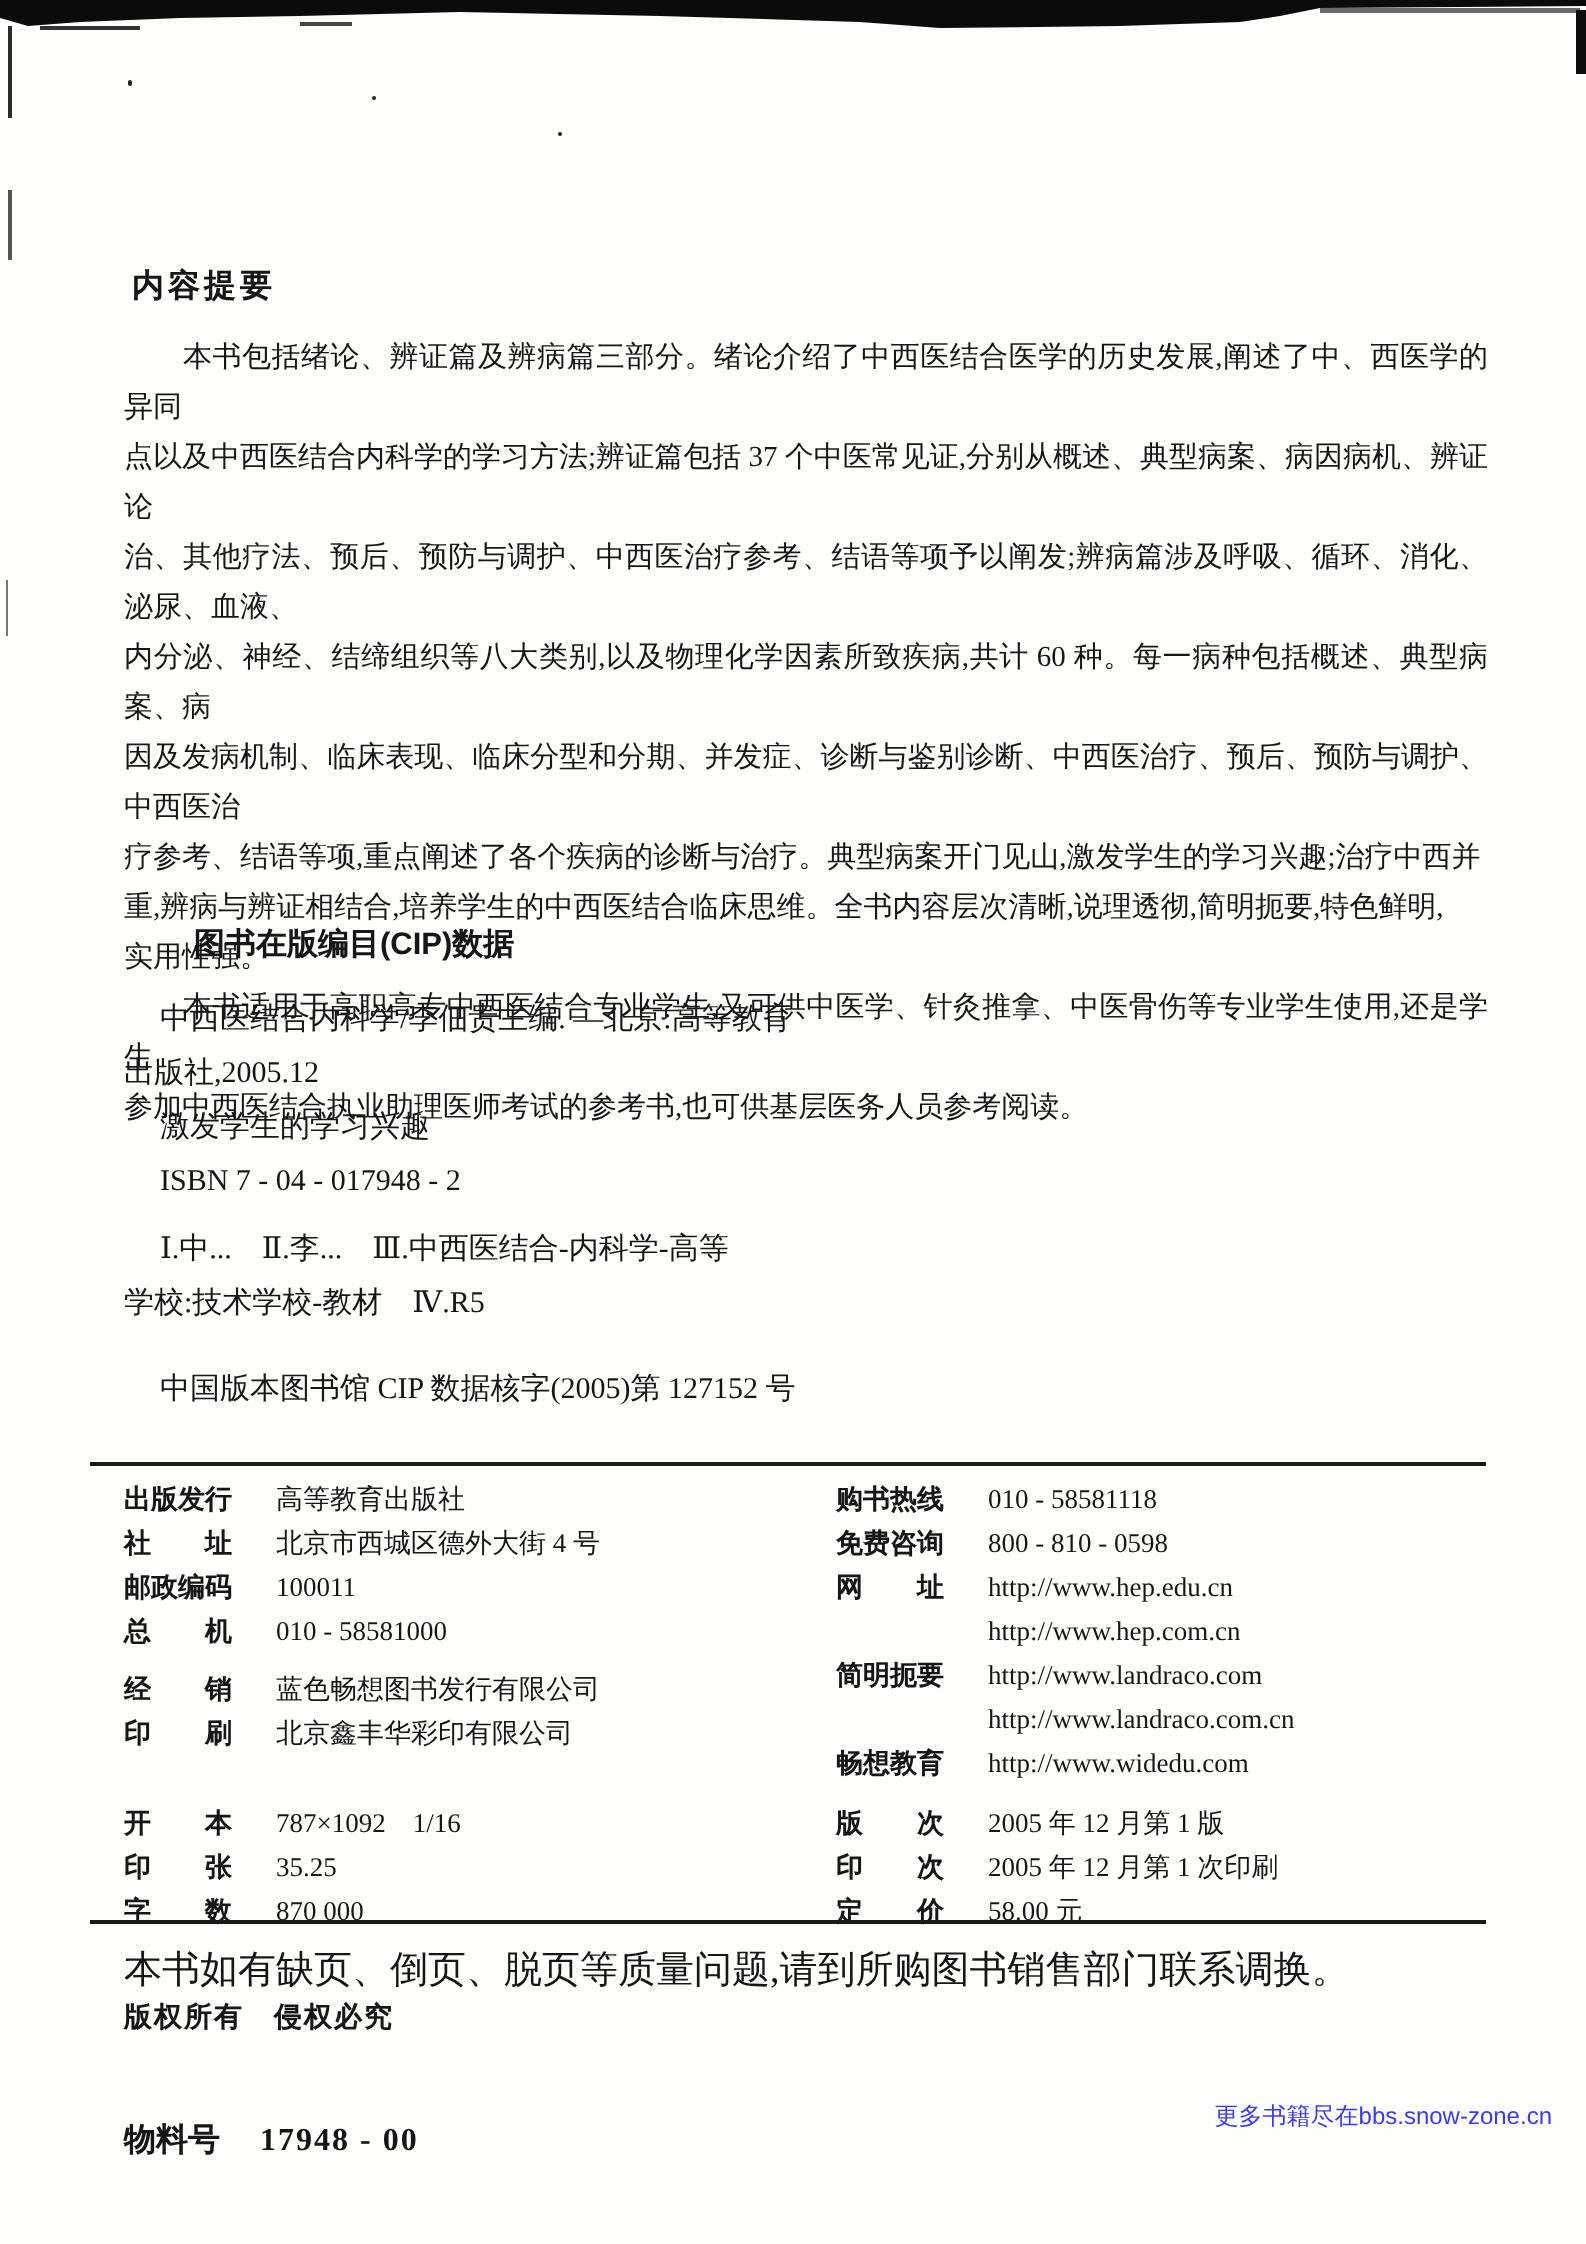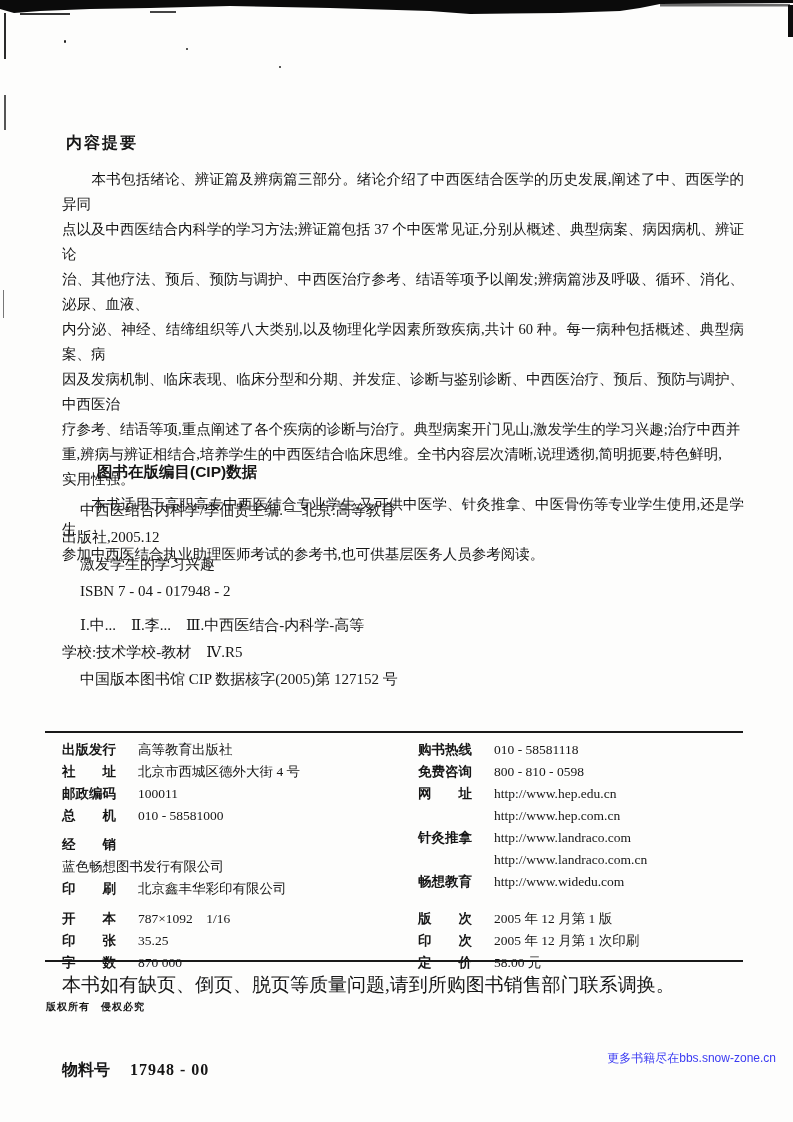--- a/index.html
+++ b/index.html
@@ -36,45 +36,45 @@
   
   .cip{position:absolute;left:62px;top:462px;width:560px;font-size:15px;}
   .cip h3{
     margin:0 0 14px 18px;font-size:15.5px;font-weight:bold;
     font-family:"Liberation Sans","DejaVu Sans",sans-serif;
     padding-left:17px;
   }
   .cip .line{line-height:27px;}
   .cip .ind{padding-left:18px;}
   .cip .blk2{margin-top:7px;}
-  .cip .rec{margin-top:0px;font-family:Liberation Serif, serif;}
+  .cip .rec{margin-top:16px;font-family:Liberation Serif, serif;}
 
   
   .rule{position:absolute;left:45px;right:50px;height:0;border-top:2.5px solid #191919;}
   .rule1{top:731px;}
   .rule2{top:960px;}
 
   
   .colophon{position:absolute;left:62px;top:739px;width:682px;font-size:13.5px;}
   .col-flex{display:flex;justify-content:space-between;}
   .col-left{width:356px;flex:none;}
   .col-right{flex:1;}
   .row{display:flex;line-height:22px;}
   .row .lbl{
     flex:none;width:76px;font-weight:bold;
     font-family:"Liberation Sans","DejaVu Sans",sans-serif;
   }
   .row .val{flex:1;}
-  .row.gap{margin-top:7px;flex-direction:column;}
+  .row.gap{margin-top:7px;}
   .group2{margin-top:8px;}
 
   
   .foot-note{position:absolute;left:62px;top:972px;font-size:19px;}
   .copyright{
-    position:absolute;left:46px;top:1000px;font-size:10px;font-weight:bold;
+    position:absolute;left:62px;top:1000px;font-size:14px;font-weight:bold;
     font-family:"Liberation Sans","DejaVu Sans",sans-serif;letter-spacing:1px;
   }
   .material{
     position:absolute;left:62px;top:1060px;font-size:16px;font-weight:bold;
     font-family:Liberation Serif, serif;
   }
   .material .num{margin-left:20px;letter-spacing:1px;}
   .watermark{
     position:absolute;right:17px;top:1050px;
     font-size:12px;color:#3a3af2;
@@ -166,21 +166,21 @@
         </div>
         <div class="row">
           <span class="lbl">网　　址</span>
           <span class="val">http://www.hep.edu.cn</span>
         </div>
         <div class="row">
           <span class="lbl"></span>
           <span class="val">http://www.hep.com.cn</span>
         </div>
         <div class="row">
-          <span class="lbl">针灸推拿</span>
+          <span class="lbl">简明扼要</span>
           <span class="val">http://www.landraco.com</span>
         </div>
         <div class="row">
           <span class="lbl"></span>
           <span class="val">http://www.landraco.com.cn</span>
         </div>
         <div class="row">
           <span class="lbl">畅想教育</span>
           <span class="val">http://www.widedu.com</span>
         </div>

